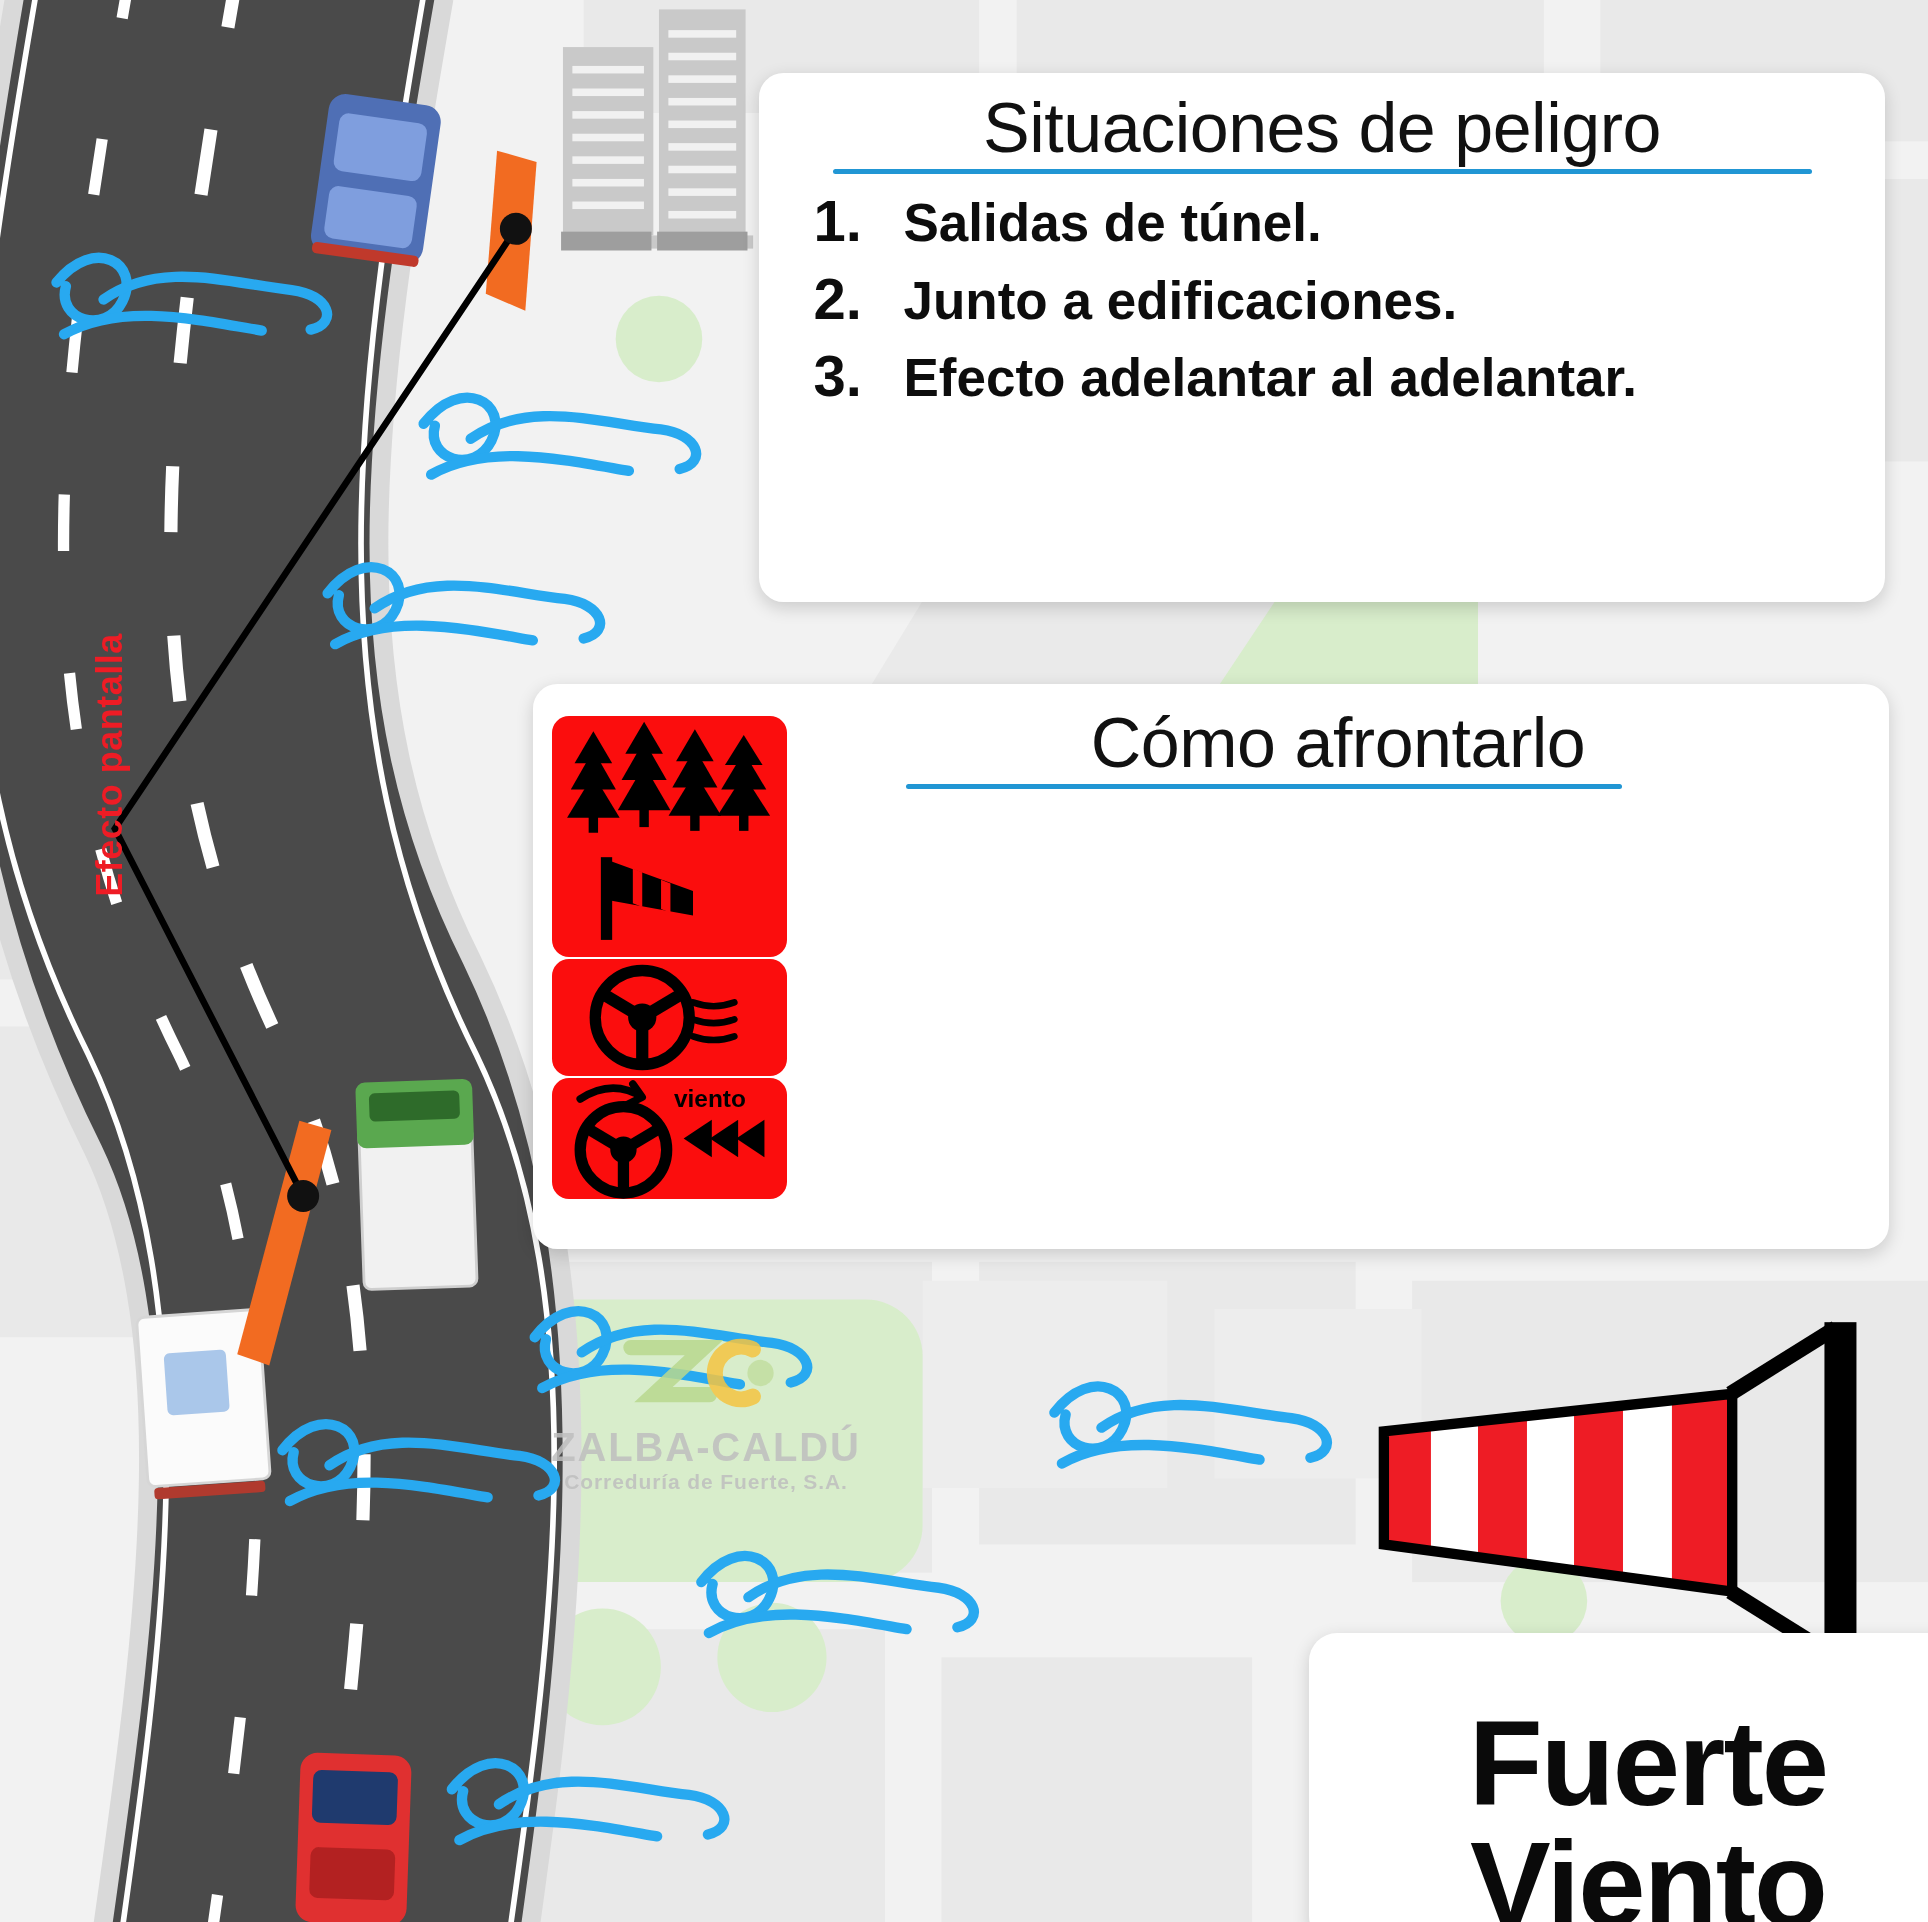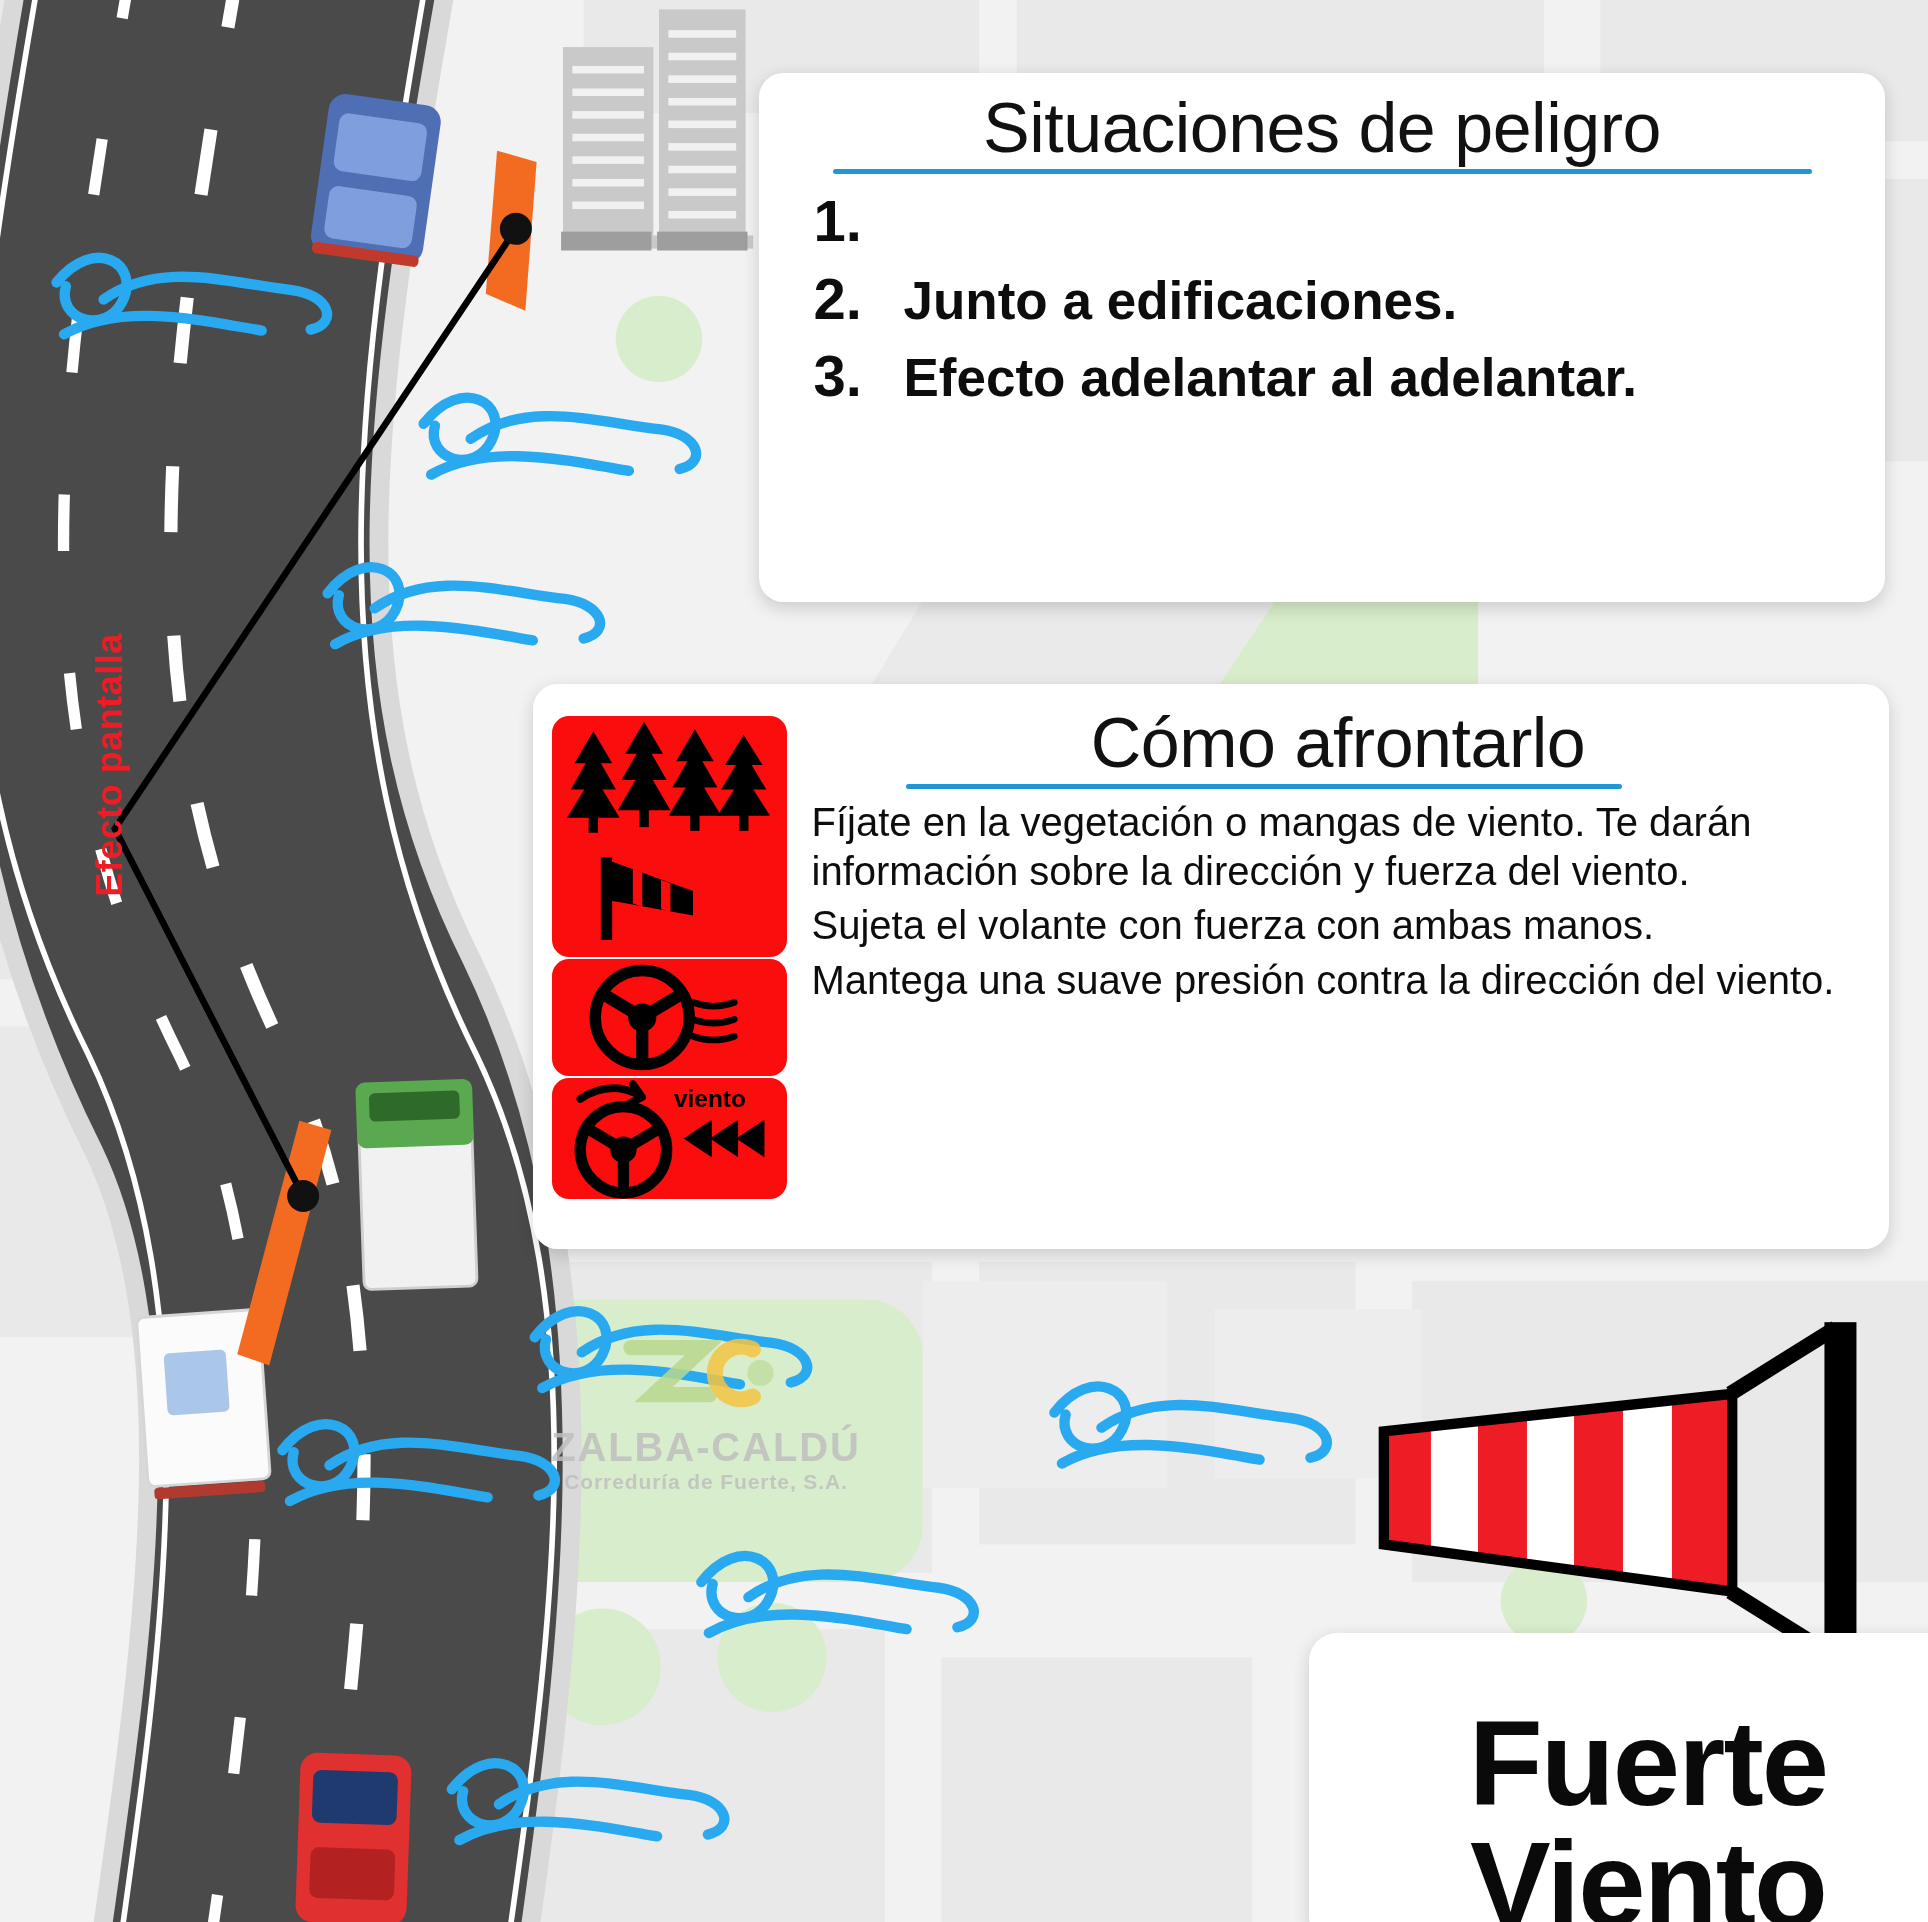--- a/index.html
+++ b/index.html
@@ -326,20 +326,21 @@
   </div>
 
   <div id="efecto-label" class="abs">Efecto pantalla</div>
 
   <div id="danger-card" class="card">
     <div class="card-title">Situaciones de peligro</div>
     <div class="title-rule"></div>
     <ul class="danger-list">
       <li>
         <span class="danger-num">1.</span>
+        <span>Salidas de túnel.</span>
       </li>
       <li>
         <span class="danger-num">2.</span>
         <span>Junto a edificaciones.</span>
       </li>
       <li>
         <span class="danger-num">3.</span>
         <span>Efecto adelantar al adelantar.</span>
       </li>
     </ul>
@@ -420,25 +421,20 @@
               <polygon points="140,64 170,44 170,84"></polygon>
             </g>
             <text x="168" y="30" font-family="'Liberation Sans', sans-serif" font-size="26" font-weight="700" fill="#000" text-anchor="middle">viento</text>
           </svg>
         </div>
       </div>
 
       <div id="howto-text-col">
         <div class="card-title">Cómo afrontarlo</div>
         <div class="title-rule"></div>
-        <div class="howto-body">
-          <p>Fíjate en la vegetación o mangas de viento. Te darán información sobre la dirección y fuerza del viento.</p>
-          <p>Sujeta el volante con fuerza con ambas manos.</p>
-          <p>Mantega una suave presión contra la dirección del viento.</p>
-        </div>
       </div>
     </div>
   </div>
 
   <div id="title-card" class="card">
     <div id="main-title">Fuerte Viento</div>
   </div>
 
 </div>
 

